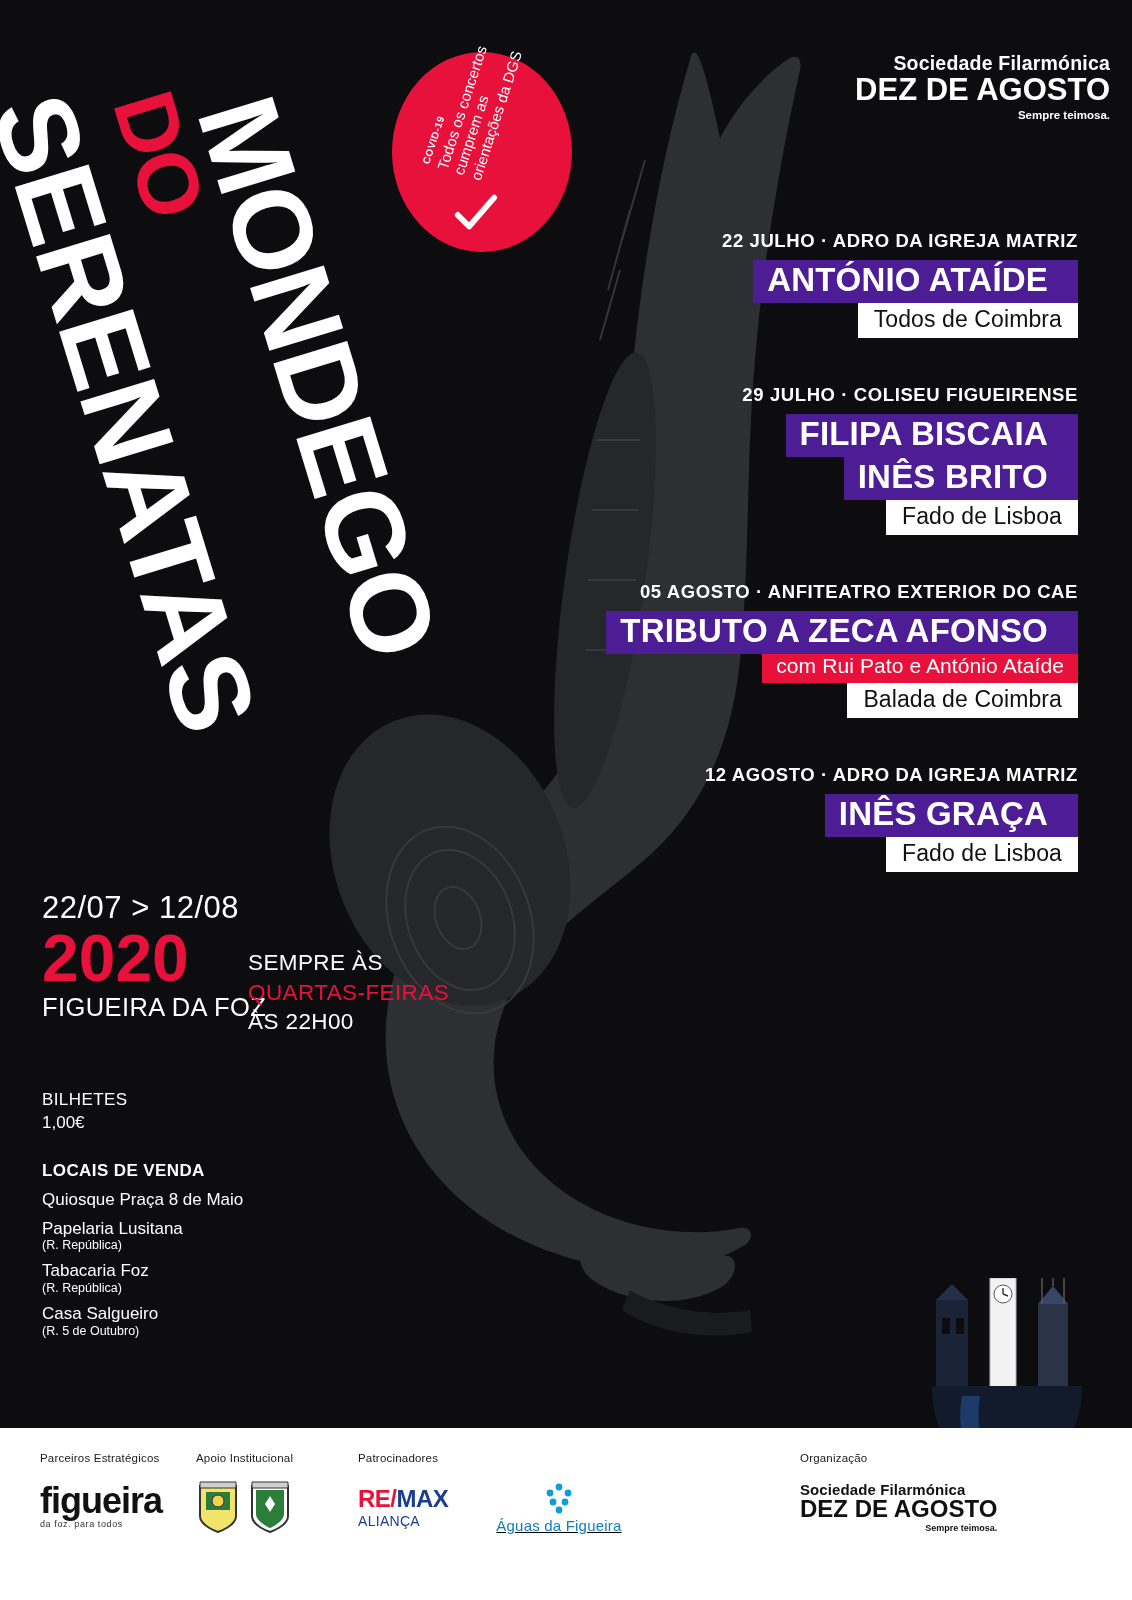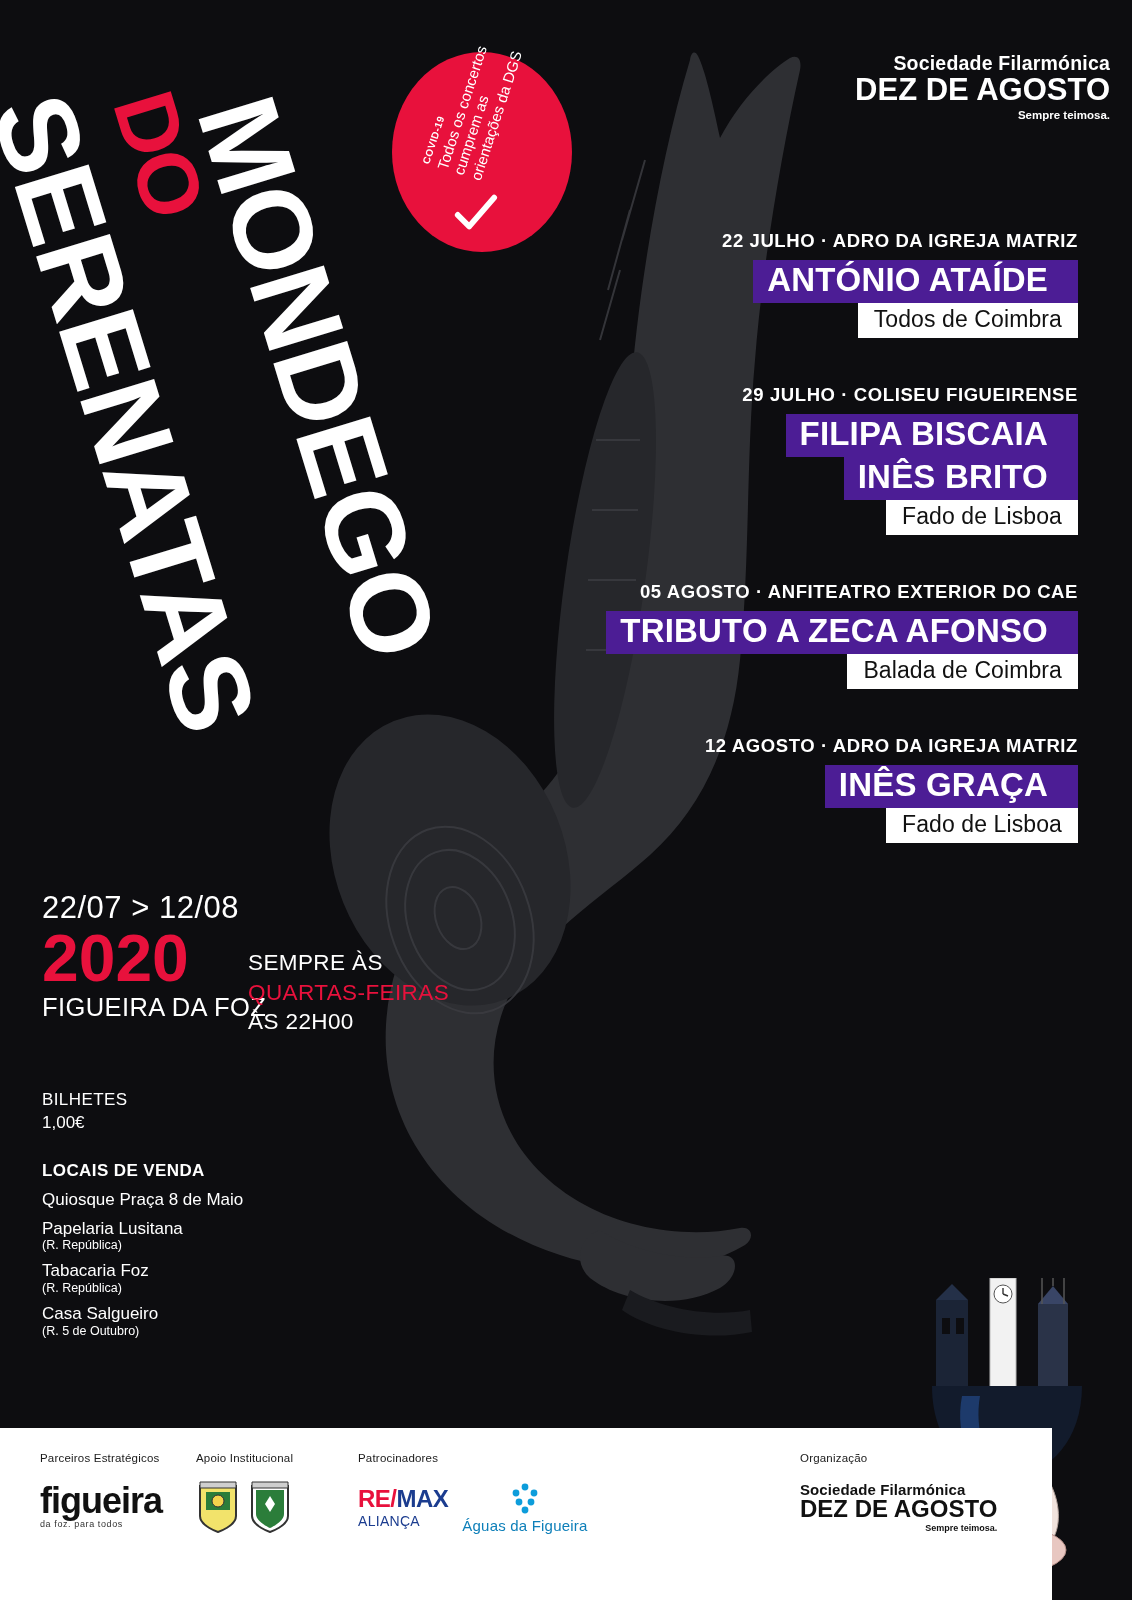--- a/index.html
+++ b/index.html
@@ -253,21 +253,21 @@
     bottom: 22px;
     width: 210px;
     height: 300px;
   }
 
   
   .footer {
     position: absolute;
     left: 0;
     bottom: 0;
-    width: 1052px;
+    width: 1132px;
     height: 172px;
     background: #ffffff;
   }
   .footer-inner {
     position: relative;
     width: 100%;
     height: 100%;
   }
   .fgroup {
     position: absolute;
@@ -382,20 +382,21 @@
         <div class="c-name">FILIPA BISCAIA</div>
         <div class="c-name">INÊS BRITO</div>
         <div class="c-genre">Fado de Lisboa</div>
       </div>
     </div>
 
     <div class="concert">
       <div class="c-date">05 AGOSTO · ANFITEATRO EXTERIOR DO CAE</div>
       <div class="c-names">
         <div class="c-name">TRIBUTO A ZECA AFONSO</div>
+        <div class="c-sub-red">com Rui Pato e António Ataíde</div>
         <div class="c-genre">Balada de Coimbra</div>
       </div>
     </div>
 
     <div class="concert">
       <div class="c-date">12 AGOSTO · ADRO DA IGREJA MATRIZ</div>
       <div class="c-names">
         <div class="c-name">INÊS GRAÇA</div>
         <div class="c-genre">Fado de Lisboa</div>
       </div>
@@ -499,21 +500,21 @@
 
       <div class="fgroup" style="left:358px;">
         <div class="fg-label">Patrocinadores</div>
         <div class="fg-logo">
           <div class="remax">
             <div class="rm-top">
               <span>RE</span>/<span class="b">MAX</span>
             </div>
             <div class="rm-bot">ALIANÇA</div>
           </div>
-          <div class="aguas" style="margin-left:14px;">
+          <div class="aguas" style="margin-left:48px;text-decoration:underline;">
             <svg width="34" height="34" style="display:block;margin:0 auto 2px;" viewBox="0 0 34 34">
               <g fill="#0d9ddb">
                 <circle cx="17" cy="6" r="3.4"></circle>
                   <circle cx="8" cy="12" r="3.4"></circle>
                   <circle cx="26" cy="12" r="3.4"></circle>
                 <circle cx="11" cy="21" r="3.4"></circle>
                   <circle cx="23" cy="21" r="3.4"></circle>
                   <circle cx="17" cy="29" r="3.4"></circle>
               </g>
             </svg>

